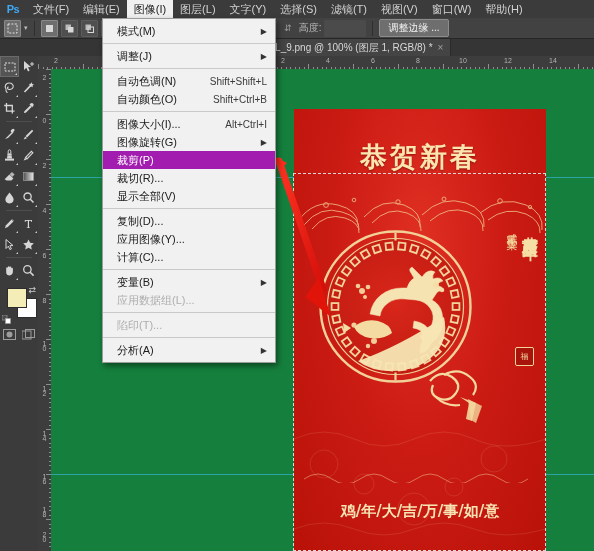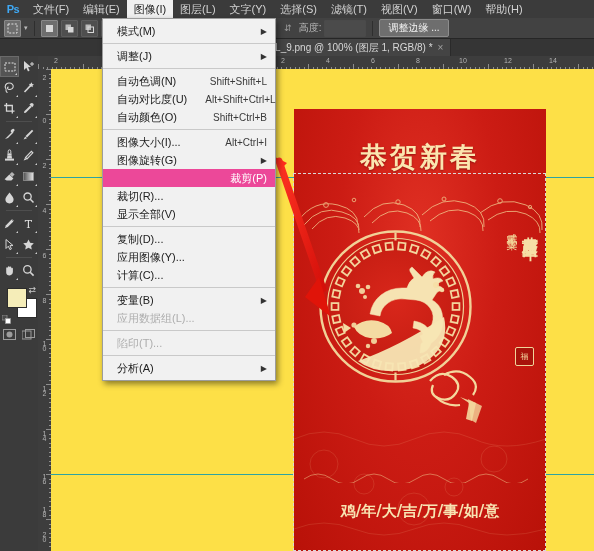--- a/index.html
+++ b/index.html
@@ -98,21 +98,21 @@
     position:absolute;left:38px;top:69px;width:13px;height:482px;
     background:#3d3d3d;border-right:1px solid #2a2a2a;overflow:hidden;
   }
   .rt{position:absolute;background:#8d8d8d;}
   .rl{position:absolute;font-size:7px;color:#b4b4b4;line-height:7px;}
   .rl.v{writing-mode:vertical-rl;text-orientation:upright;letter-spacing:-2px;}
 
   
   .canvasarea{
     position:absolute;left:51px;top:69px;width:543px;height:482px;
-    background:#fde047;overflow:hidden;text-decoration:underline;
+    background:#15803d;overflow:hidden;text-decoration:underline;
   }
   .guide{position:absolute;background:#2ea3a3;}
   .guide.h{left:0;width:543px;height:1px;}
 
   
   .artwork{
     position:absolute;left:243px;top:40px;width:252px;height:442px;
     background:
       radial-gradient(ellipse at 50% 30%, #e03023 0%, #cc1c14 45%, #b81108 100%);
     overflow:hidden;
@@ -168,21 +168,21 @@
     position:absolute;left:102px;top:18px;width:172px;
     background:#f1f1f1;border:1px solid #9c9c9c;
     box-shadow:2px 3px 6px rgba(0,0,0,.45);
     padding:3px 0;z-index:50;
   }
   .ditem{
     height:18px;display:flex;align-items:center;
     padding:0 8px 0 14px;font-size:11px;color:#202020;white-space:nowrap;
     position:relative;
   }
-  .ditem.hl{background:#ec4899;color:#fff;justify-content:flex-end;}
+  .ditem.hl{background:#a21caf;color:#fff;}
   .ditem.disabled{color:#adadad;}
   .ditem .lbl{flex:0 0 auto;}
   .ditem .sc{margin-left:auto;font-size:10px;color:#3a3a3a;padding-left:18px;}
   .ditem .arr{margin-left:auto;font-size:8px;color:#333;}
   .dsep{height:1px;background:#c9c9c9;margin:3px 0;}
 </style>
 </head>
 <body>
 
 <div id="app">
@@ -884,24 +884,20 @@
         <div class="ditem">
           <span class="lbl">调整(J)</span>
           <span class="arr">▶</span>
         </div>
         <div class="dsep"></div>
         <div class="ditem">
           <span class="lbl">自动色调(N)</span>
           <span class="sc">Shift+Shift+L</span>
         </div>
         <div class="ditem">
-          <span class="lbl">自动对比度(U)</span>
-          <span class="sc">Alt+Shift+Ctrl+L</span>
-        </div>
-        <div class="ditem">
           <span class="lbl">自动颜色(O)</span>
           <span class="sc">Shift+Ctrl+B</span>
         </div>
         <div class="dsep"></div>
         <div class="ditem">
           <span class="lbl">图像大小(I)...</span>
           <span class="sc">Alt+Ctrl+I</span>
         </div>
         <div class="ditem">
           <span class="lbl">图像旋转(G)</span>

